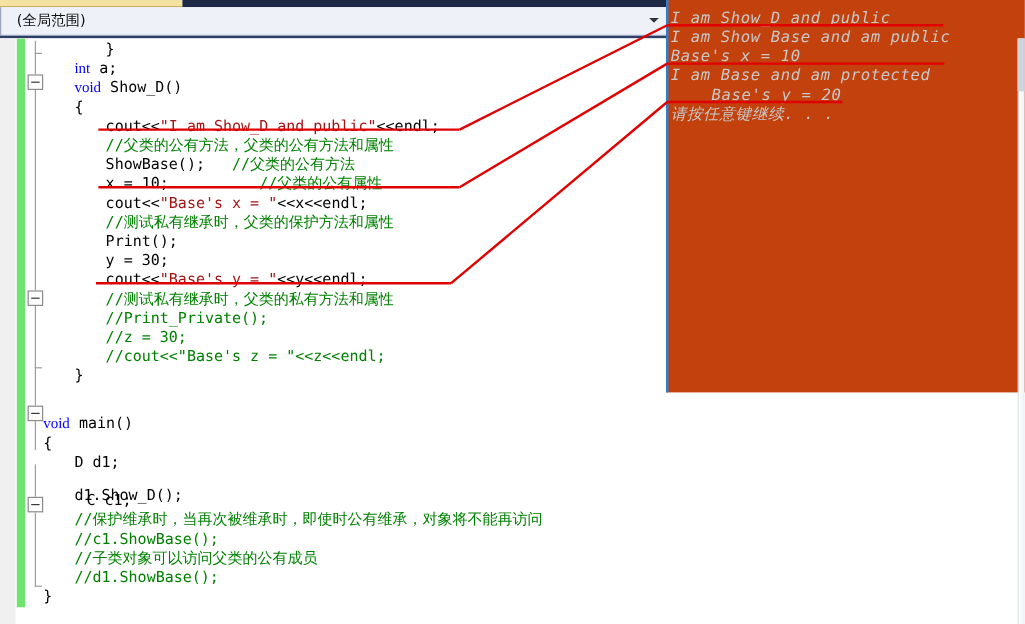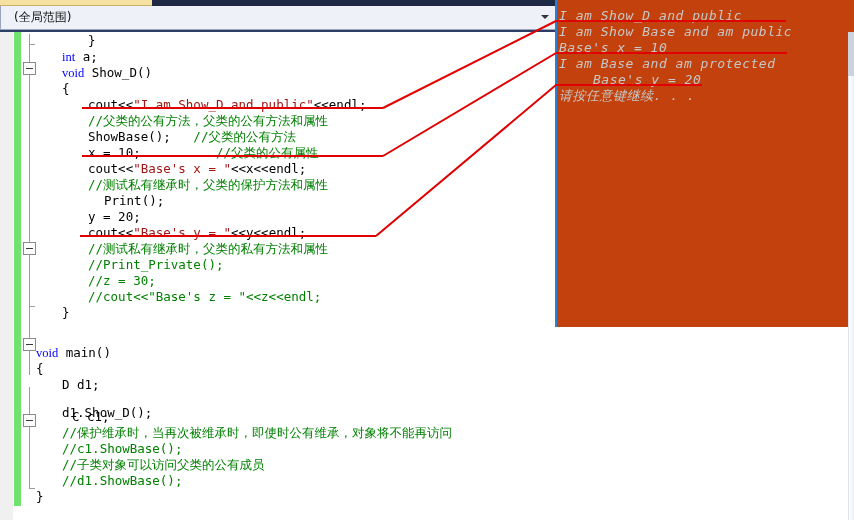--- a/index.html
+++ b/index.html
@@ -147,22 +147,22 @@
       <div class="code-line" style="top: 1px; left: 88px;"><span class="pl">}</span></div>
       <div class="code-line" style="top: 17px; left: 62px;"><span class="kw">int</span><span class="pl"> a;</span></div>
       <div class="code-line" style="top: 33px; left: 62px;"><span class="kw">void</span><span class="pl"> Show_D()</span></div>
       <div class="code-line" style="top: 49px; left: 62px;"><span class="pl">{</span></div>
       <div class="code-line" style="top: 65px; left: 88px;"><span class="pl">cout&lt;&lt;</span><span class="str">"I am Show_D and public"</span><span class="pl">&lt;&lt;endl;</span></div>
       <div class="code-line" style="top: 81px; left: 88px;"><span class="cmt">//父类的公有方法，父类的公有方法和属性</span></div>
       <div class="code-line" style="top: 97px; left: 88px;"><span class="pl">ShowBase();   </span><span class="cmt">//父类的公有方法</span></div>
       <div class="code-line" style="top: 113px; left: 88px;"><span class="pl">x = 10;          </span><span class="cmt">//父类的公有属性</span></div>
       <div class="code-line" style="top: 129px; left: 88px;"><span class="pl">cout&lt;&lt;</span><span class="str">"Base's x = "</span><span class="pl">&lt;&lt;x&lt;&lt;endl;</span></div>
       <div class="code-line" style="top: 145px; left: 88px;"><span class="cmt">//测试私有继承时，父类的保护方法和属性</span></div>
-      <div class="code-line" style="top: 161px; left: 88px; margin-left: 16px;"><span class="pl">Print();</span></div>
-      <div class="code-line" style="top: 177px; left: 88px;"><span class="pl">y = 20;</span></div>
+      <div class="code-line" style="top: 161px; left: 88px;"><span class="pl">Print();</span></div>
+      <div class="code-line" style="top: 177px; left: 88px;"><span class="pl">y = 30;</span></div>
       <div class="code-line" style="top: 193px; left: 88px;"><span class="pl">cout&lt;&lt;</span><span class="str">"Base's y = "</span><span class="pl">&lt;&lt;y&lt;&lt;endl;</span></div>
       <div class="code-line" style="top: 209px; left: 88px;"><span class="cmt">//测试私有继承时，父类的私有方法和属性</span></div>
       <div class="code-line" style="top: 225px; left: 88px;"><span class="cmt">//Print_Private();</span></div>
       <div class="code-line" style="top: 241px; left: 88px;"><span class="cmt">//z = 30;</span></div>
       <div class="code-line" style="top: 257px; left: 88px;"><span class="cmt">//cout&lt;&lt;"Base's z = "&lt;&lt;z&lt;&lt;endl;</span></div>
       <div class="code-line" style="top: 273px; left: 62px;"><span class="pl">}</span></div>
       <div class="code-line" style="top: 313px; left: 36px;"><span class="kw">void</span><span class="pl"> main()</span></div>
       <div class="code-line" style="top: 329px; left: 36px;"><span class="pl">{</span></div>
       <div class="code-line" style="top: 345px; left: 62px;"><span class="pl">D d1;</span></div>
       <div class="code-line" style="top: 363px; left: 62px; margin-top: 10px;"><span class="pl">d1.Show_D();</span></div>

